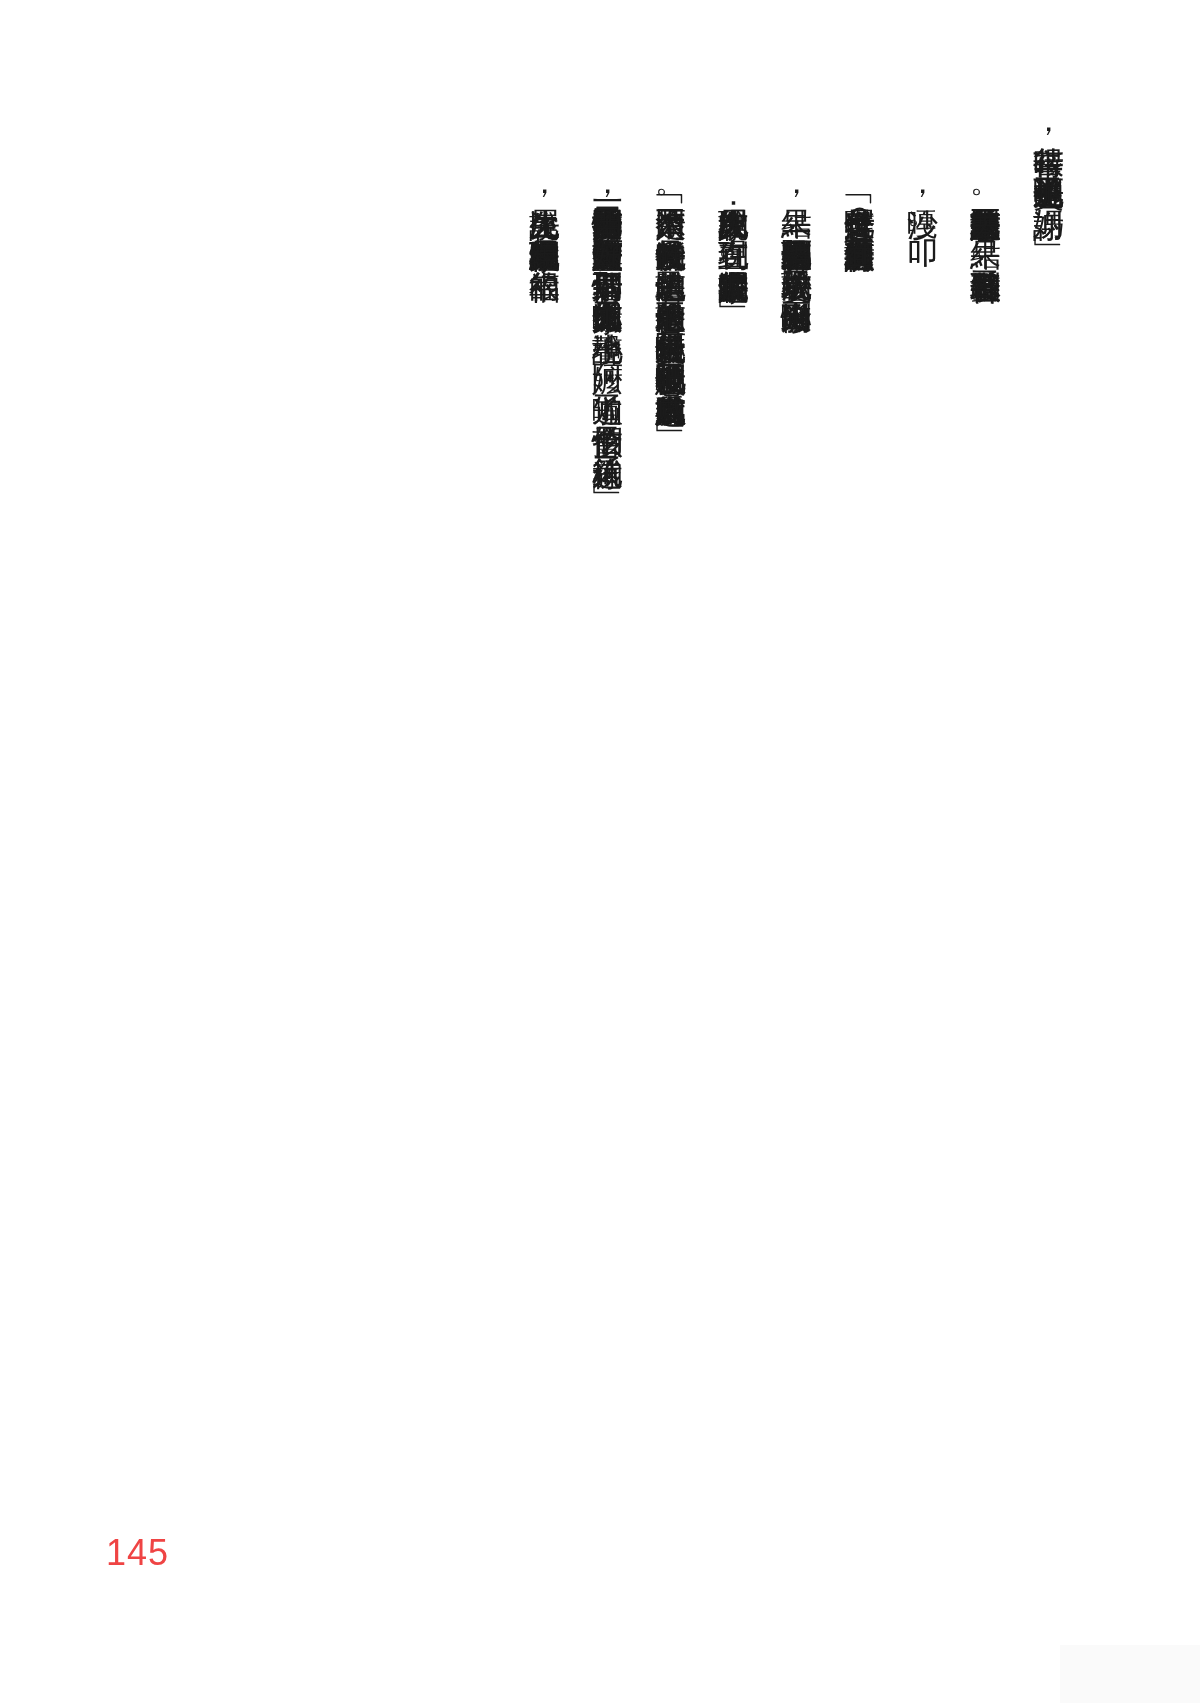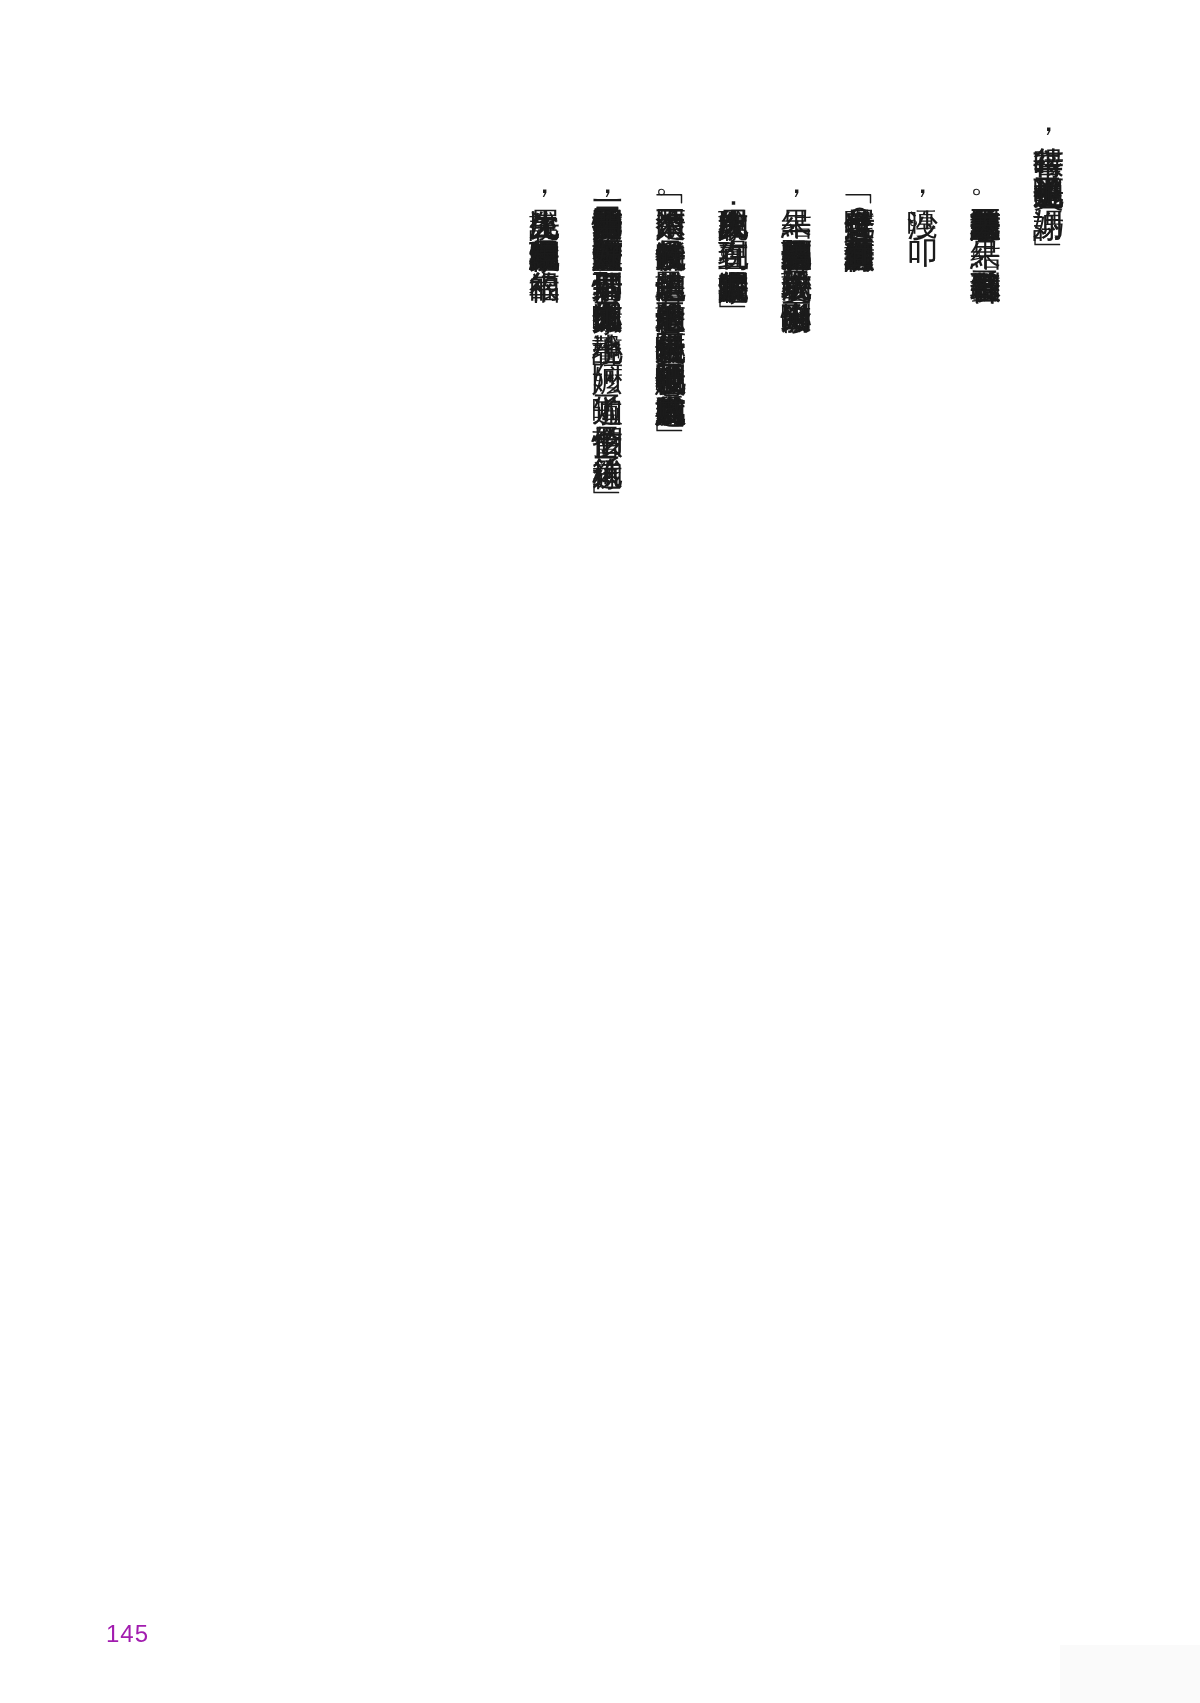--- a/index.html
+++ b/index.html
@@ -36,25 +36,25 @@
   }
   .text-block p.indent {
     text-indent: 2em;
   }
   .text-block p.no-indent {
     text-indent: 0;
   }
   .page-number {
     position: absolute;
     left: 106px;
-    top: 1620px;
+    top: 1532px;
     font-family: "Liberation Sans", "DejaVu Sans", sans-serif;
-    font-size: 24px;
+    font-size: 36px;
     letter-spacing: 1px;
-    color: #a21caf;
+    color: #ef4444;
   }
   
   .page-edge {
     position: absolute;
     right: 0;
     bottom: 0;
     width: 140px;
     height: 58px;
     background: #fafafa;
   }

